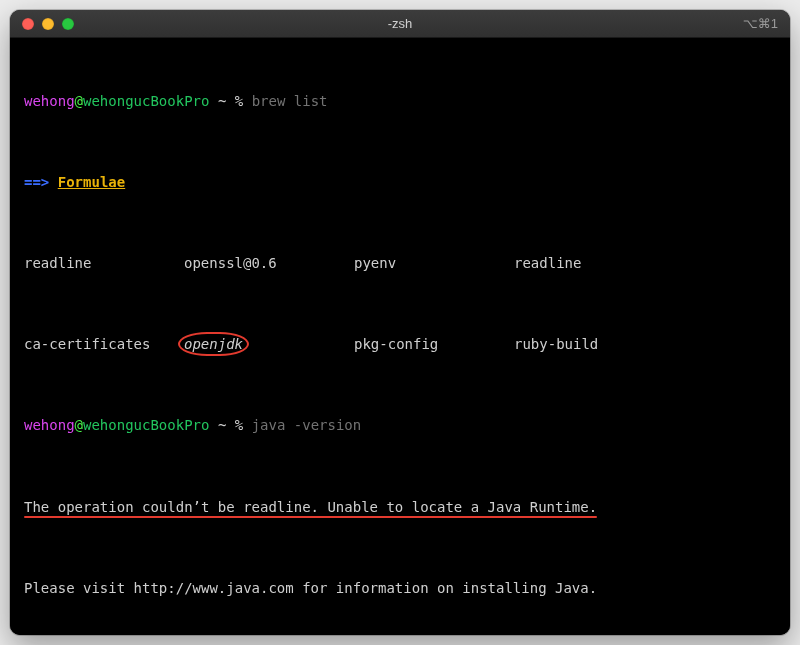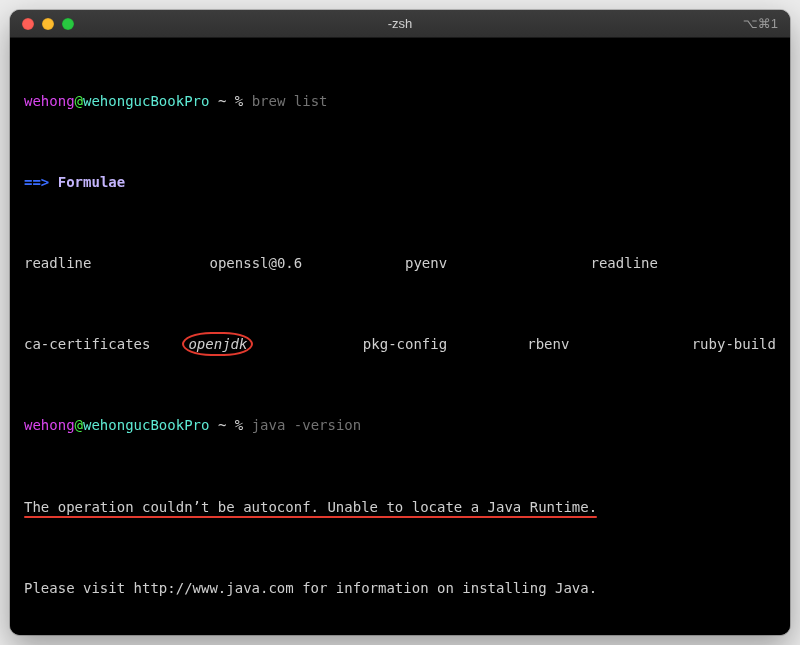--- a/index.html
+++ b/index.html
@@ -1,15 +1,15 @@
 <!DOCTYPE html>
 <html><head>
   <meta charset="utf-8">
   <style>
-    * { margin: 0; padding: 0; box-sizing: border-box; justify-content: space-between; }
+    * { margin: 0; padding: 0; box-sizing: border-box; }
     body {
       background: #ececec;
       font-family: "Menlo", "Monaco", "Consolas", monospace;
       display: flex;
       align-items: center;
       justify-content: center;
       width: 800px;
       height: 645px;
     }
     .window {
@@ -70,26 +70,26 @@
       font-size: 14px;
       line-height: 1.45;
       color: #cfcfcf;
       white-space: pre;
       overflow: hidden;
       position: relative;
     }
     .line { white-space: pre; }
     .user { color: #d946ef; }
     .at { color: #4af34a; }
-    .host { color: #5eead4; }
+    .host { color: #22c55e; }
     .path { color: #cfcfcf; }
     .sym { color: #cfcfcf; }
     .cmd { color: #737373; }
     .arrow { color: #3a6cff; font-weight: bold; }
-    .formulae { color: #c4b5fd; font-weight: bold; }
+    .formulae { color: #eab308; font-weight: bold; text-decoration: underline; }
     .cols {
       display: grid;
       grid-template-columns: 160px 170px 160px 160px auto;
       color: #cfcfcf;
     }
     .underline-wrap { position: relative; display: inline-block; }
     .red-underline::after {
       content: "";
       position: absolute;
       left: 0; right: 0;
@@ -137,27 +137,26 @@
       <span>readline</span>
       <span>openssl@0.6</span>
       <span>pyenv</span>
       <span>readline</span>
     </div>
 
     <div class="cols">
       <span>ca-certificates</span>
       <span><span class="circle-wrap"><span>openjdk</span><span class="red-circle"></span></span></span>
       <span>pkg-config</span>
-      <span>rbenv</span>
       <span>ruby-build</span>
     </div>
 
     <div class="line"><span class="user">wehong</span><span class="at">@</span><span class="host">wehongucBookPro</span> <span class="path">~</span> <span class="sym">%</span> <span class="cmd">java -version</span></div>
 
-    <div class="line"><span class="underline-wrap red-underline">The operation couldn’t be autoconf. Unable to locate a Java Runtime.</span></div>
+    <div class="line"><span class="underline-wrap red-underline">The operation couldn’t be readline. Unable to locate a Java Runtime.</span></div>
 
     <div class="line">Please visit http://www.java.com for information on installing Java.</div>
 
     
 
     
   </div>
 </div>
 
 </body></html>

